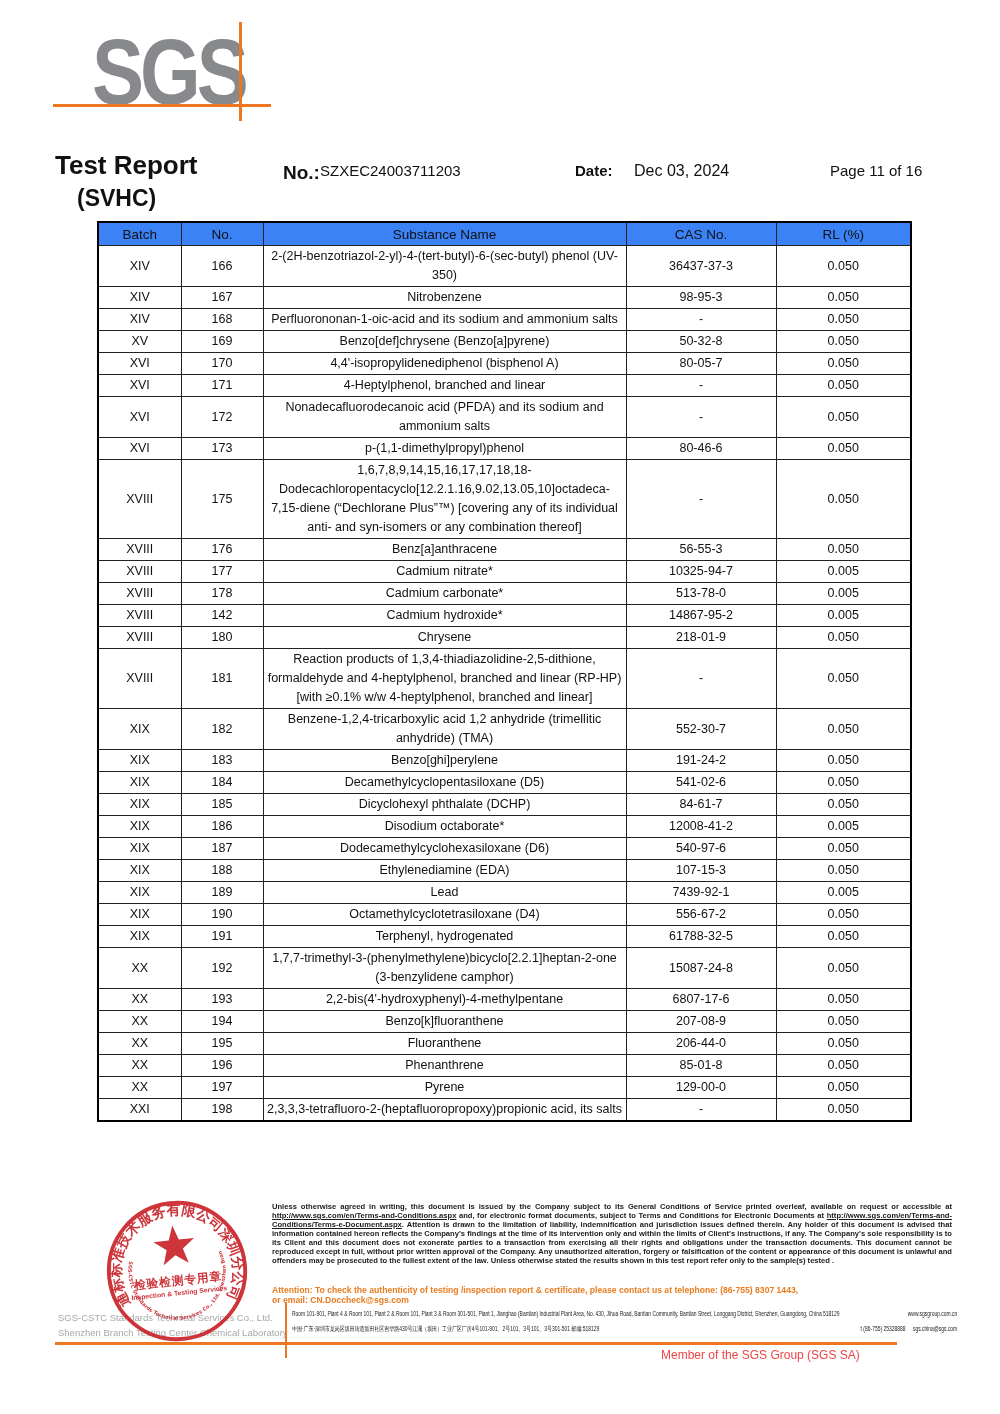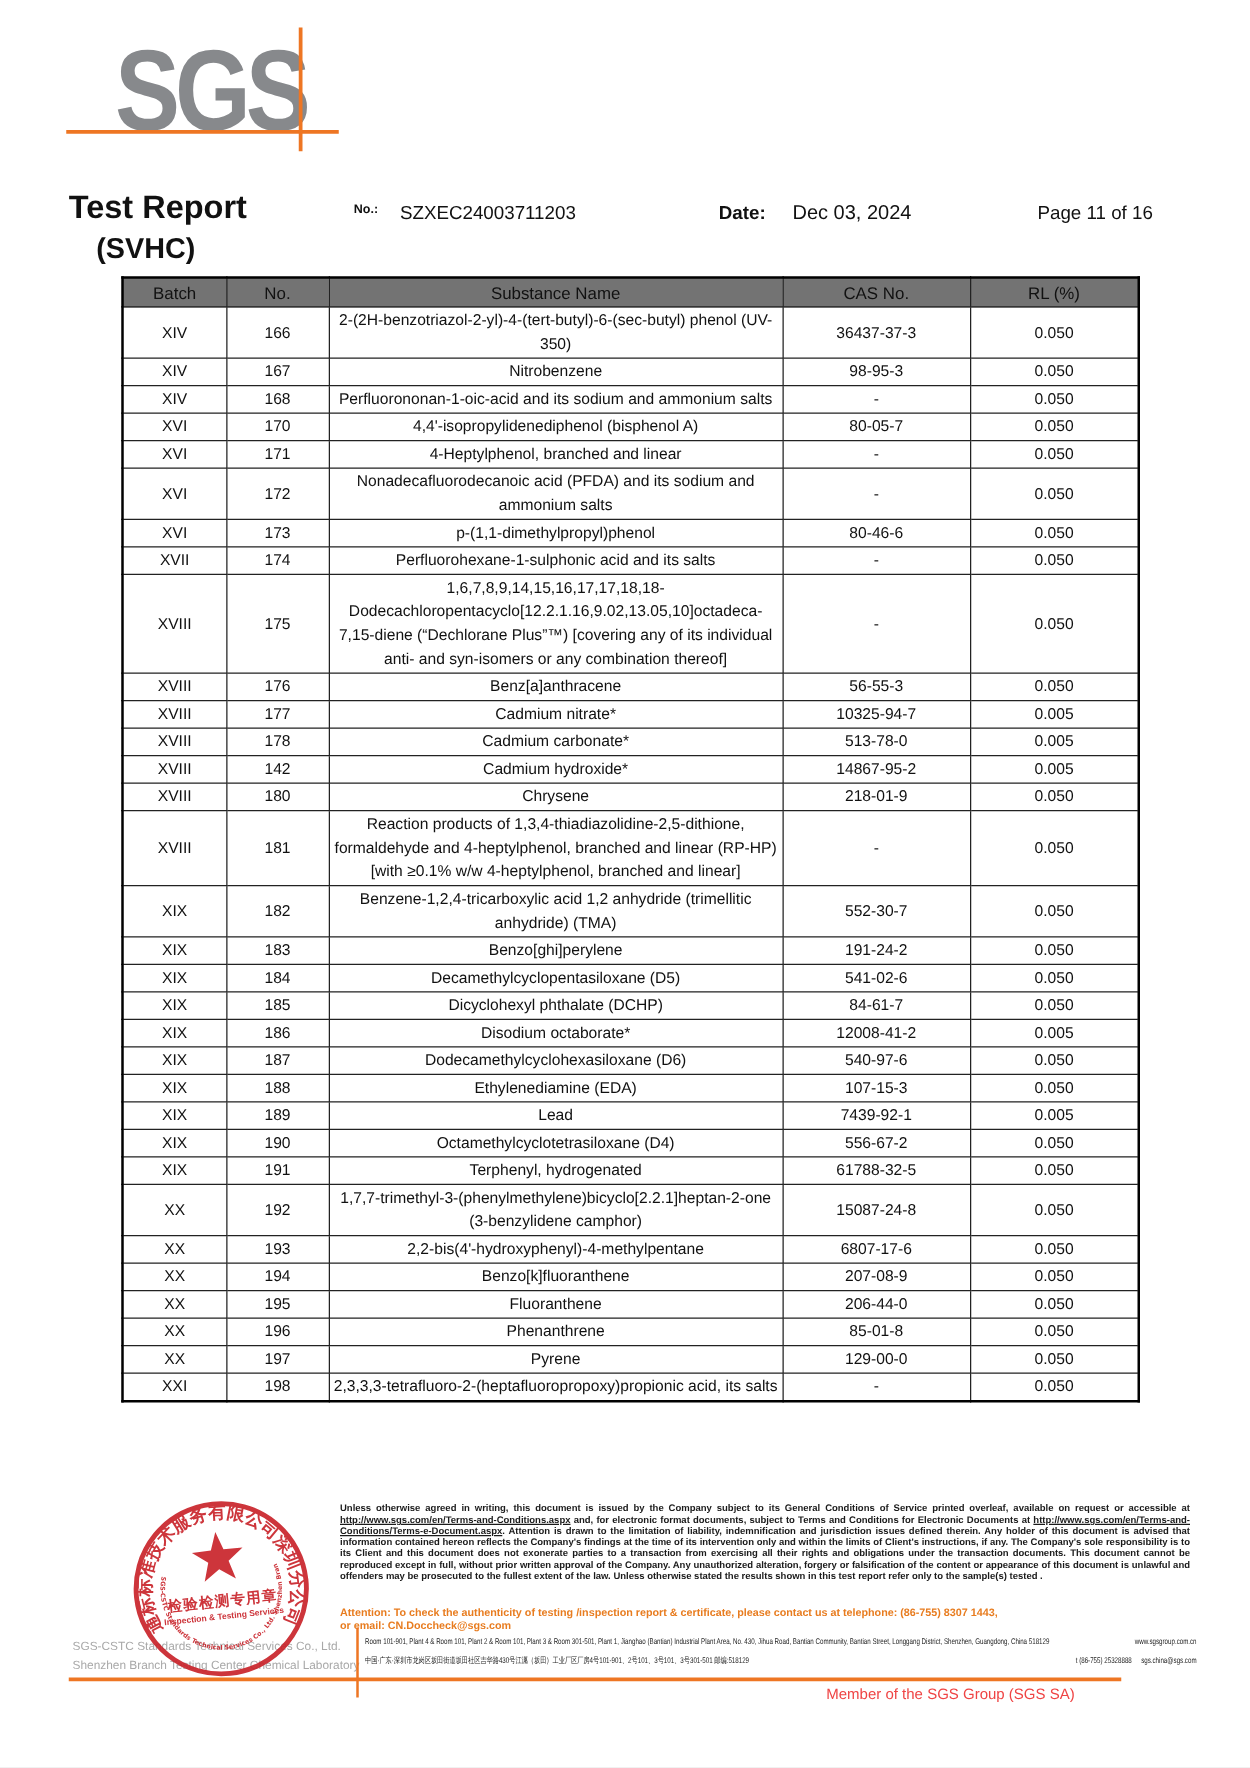--- a/index.html
+++ b/index.html
@@ -9,30 +9,30 @@
   
   .logo-text{position:absolute;left:92px;top:26px;font-size:78px;line-height:78px;
              font-weight:700;color:#87898c;letter-spacing:-4px;
              transform:scaleY(1.18);transform-origin:left top;}
   .logo-hline{position:absolute;left:53px;top:104px;width:218px;height:3px;background:#ee7623;}
   .logo-vline{position:absolute;left:239px;top:22px;width:3px;height:99px;background:#ee7623;}
 
   
   .rpt-title{position:absolute;left:55px;top:150px;font-size:26px;font-weight:700;}
   .rpt-subtitle{position:absolute;left:77px;top:185px;font-size:23px;font-weight:700;}
-  .no-label{position:absolute;left:283px;top:162px;font-size:10px;font-weight:700;}
+  .no-label{position:absolute;left:283px;top:162px;font-size:19px;font-weight:700;}
   .no-value{position:absolute;left:320px;top:162px;font-size:15px;}
   .date-label{position:absolute;left:575px;top:162px;font-size:15px;font-weight:700;}
   .date-value{position:absolute;left:634px;top:162px;font-size:16px;}
   .page-label{position:absolute;left:830px;top:162px;font-size:15px;}
 
   
   table.subs{position:absolute;left:97px;top:221px;width:813px;border-collapse:collapse;
              border:2px solid #000;table-layout:fixed;}
-  table.subs th{background:#737373;font-weight:400;font-size:13.5px;height:22px;
+  table.subs th{background:#3b82f6;font-weight:400;font-size:13.5px;height:22px;
                 border:1px solid #222;padding:0 2px;}
   table.subs td{border:1px solid #222;font-size:12.5px;line-height:19px;
                 text-align:center;vertical-align:middle;padding:1px 3px;
                 overflow-wrap:break-word;}
 
   
   .company-lines{position:absolute;left:58px;top:1310px;font-size:9.5px;line-height:15px;
                  color:#a8a8a8;white-space:nowrap;}
   .stamp{position:absolute;left:104px;top:1198px;width:146px;height:146px;
          transform:rotate(-6deg);opacity:.92;}
@@ -102,20 +102,27 @@
           <td>0.050</td>
         </tr>
         <tr>
           <td>XIV</td>
           <td>168</td>
           <td>Perfluorononan-1-oic-acid and its sodium and ammonium salts</td>
           <td>-</td>
           <td>0.050</td>
         </tr>
         <tr>
+          <td>XV</td>
+          <td>169</td>
+          <td>Benzo[def]chrysene (Benzo[a]pyrene)</td>
+          <td>50-32-8</td>
+          <td>0.050</td>
+        </tr>
+        <tr>
           <td>XVI</td>
           <td>170</td>
           <td>4,4'-isopropylidenediphenol (bisphenol A)</td>
           <td>80-05-7</td>
           <td>0.050</td>
         </tr>
         <tr>
           <td>XVI</td>
           <td>171</td>
           <td>4-Heptylphenol, branched and linear</td>
@@ -127,27 +134,20 @@
           <td>172</td>
           <td>Nonadecafluorodecanoic acid (PFDA) and its sodium and ammonium salts</td>
           <td>-</td>
           <td>0.050</td>
         </tr>
         <tr>
           <td>XVI</td>
           <td>173</td>
           <td>p-(1,1-dimethylpropyl)phenol</td>
           <td>80-46-6</td>
-          <td>0.050</td>
-        </tr>
-        <tr>
-          <td>XVII</td>
-          <td>174</td>
-          <td>Perfluorohexane-1-sulphonic acid and its salts</td>
-          <td>-</td>
           <td>0.050</td>
         </tr>
         <tr>
           <td>XVIII</td>
           <td>175</td>
           <td>1,6,7,8,9,14,15,16,17,17,18,18-Dodecachloropentacyclo[12.2.1.16,9.02,13.05,10]octadeca-7,15-diene (“Dechlorane Plus”™) [covering any of its individual anti- and syn-isomers or any combination thereof]</td>
           <td>-</td>
           <td>0.050</td>
         </tr>
         <tr>

